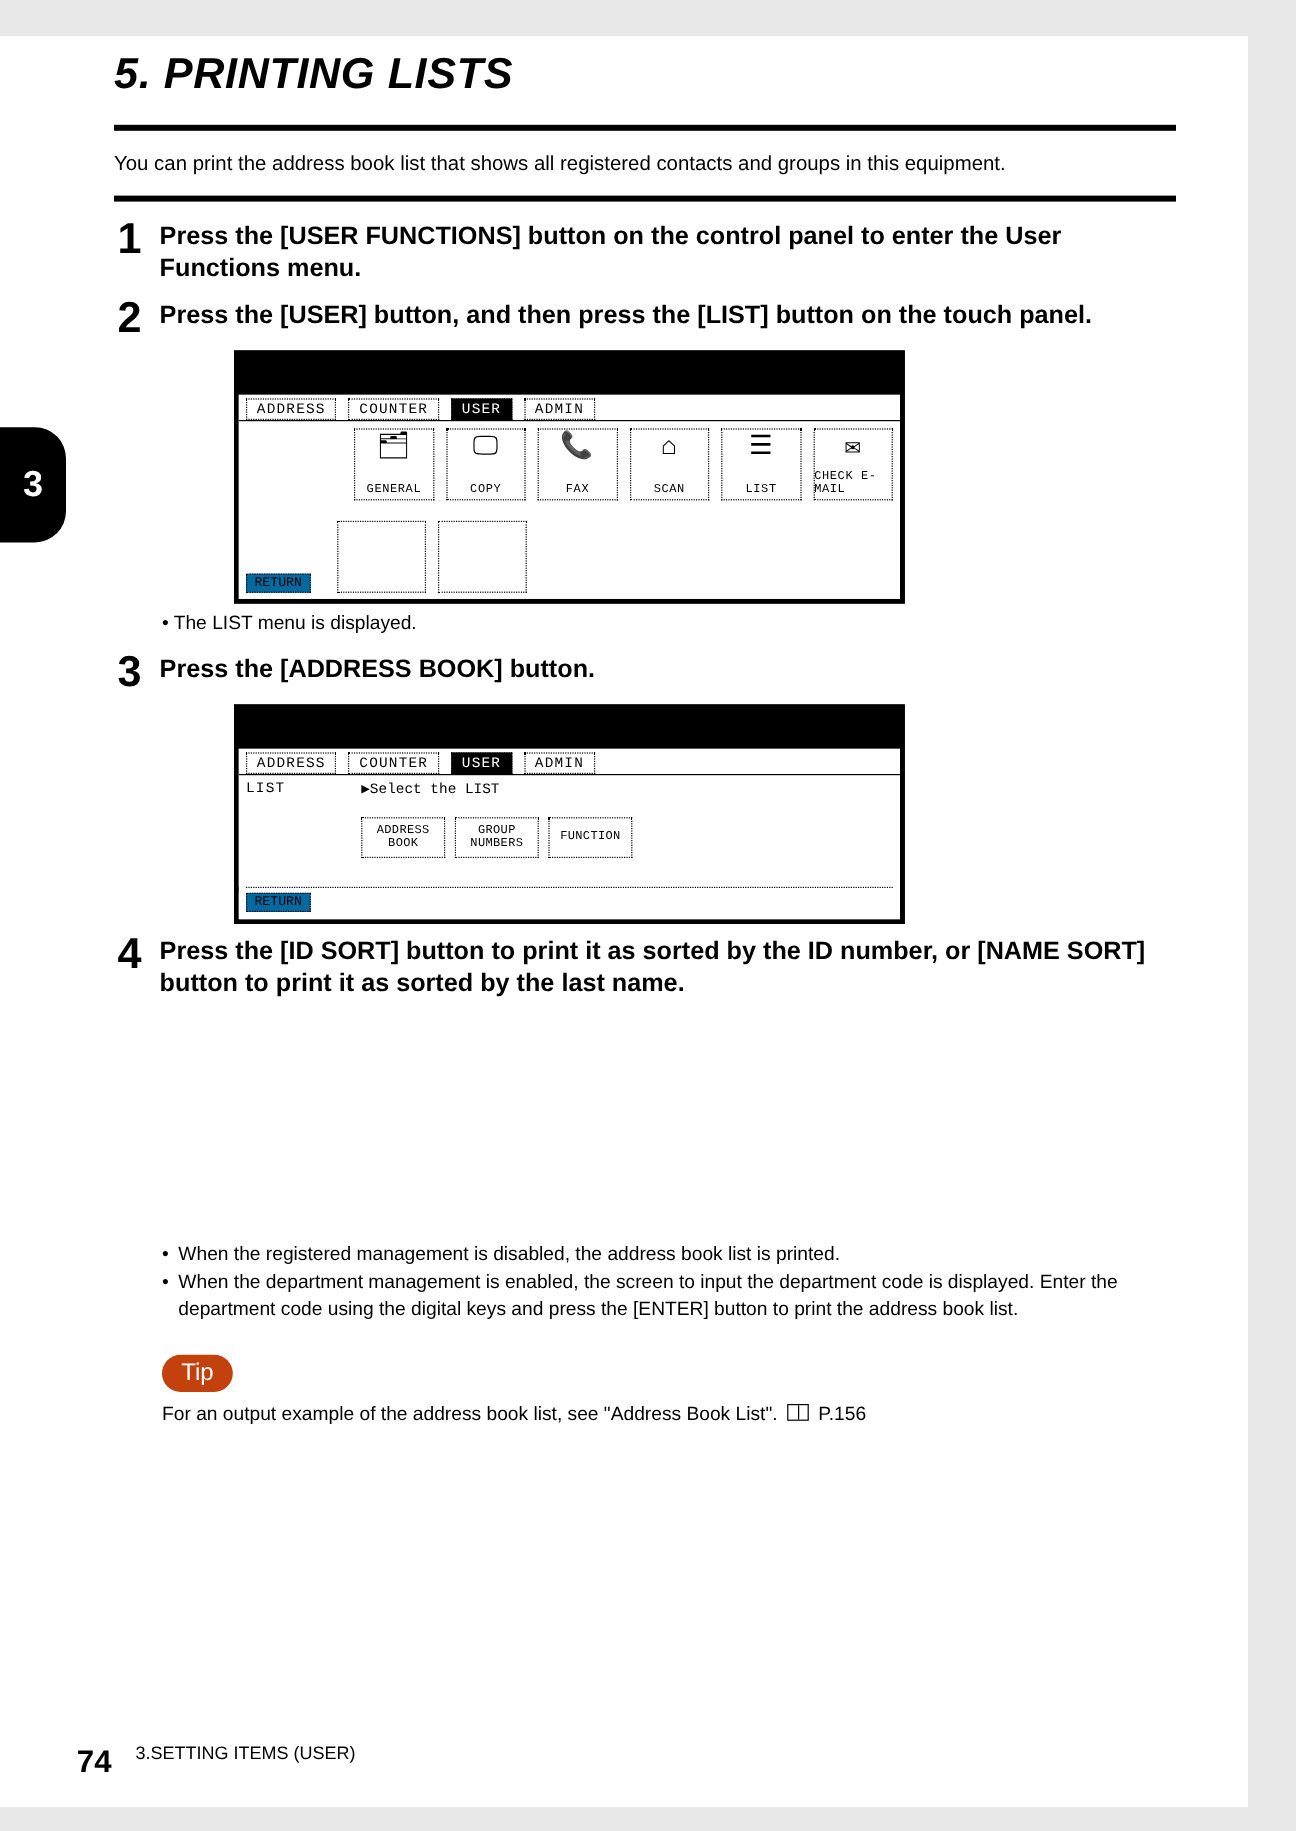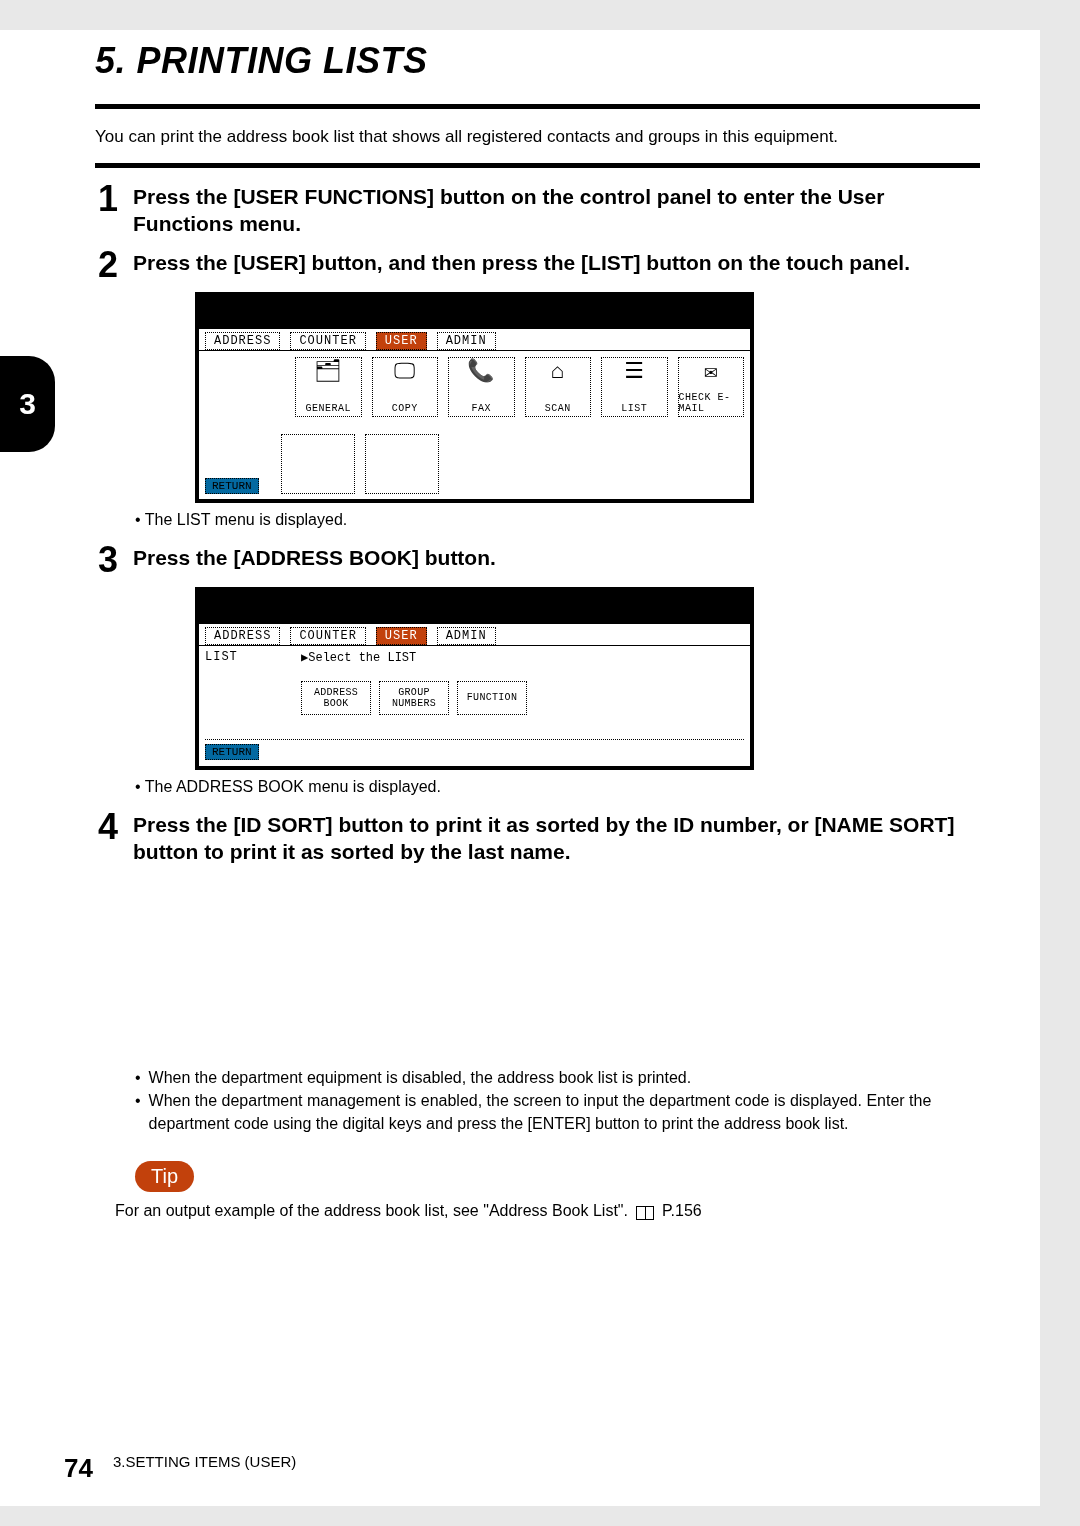--- a/index.html
+++ b/index.html
@@ -107,21 +107,21 @@
   .lcd-tab {
     border: 1px dotted #000;
     font-size: 12px;
     letter-spacing: 1px;
     padding: 1px 8px;
     background:#fff;
     text-align:center;
     flex:0 0 auto;
   }
   .lcd-tab.sel {
-    background: #c2410c;
+    background: #000000;
     color:#fff;
   }
   .lcd-body {
     background:#fff;
     color:#000;
     padding: 6px;
     min-height: 80px;
     border-top:1px solid #000;
   }
   .lcd-row {
@@ -224,24 +224,24 @@
     display:inline-block;
     background:#c2410c;
     color:#fff;
     font-size:20px;
     padding:4px 16px;
     border-radius:16px;
     margin-left:40px;
     margin-bottom:10px;
   }
   .tip-text {
-    margin-left:20px;
+    margin-left:40px;
     font-size:16px;
     display:flex;
-    align-items:flex-end;
+    align-items:flex-start;
     gap:8px;
   }
   .book-icon {
     display:inline-block;
     width:18px; height:14px;
     border:1px solid #000;
     position:relative;
     vertical-align:middle;
   }
   .book-icon::after{
@@ -375,34 +375,33 @@
           </div>
         </div>
       </div>
       <hr class="dotted-rule">
       <div style="padding:0 6px 6px 6px; background:#fff;">
         <div class="lcd-return">RETURN</div>
       </div>
     </div>
   </div>
 
-  <p class="note">•  The ADDRESS BOOK menu is displayed.</p>
 
   
   <div class="step">
     <div class="step-num">4</div>
     <div class="step-text">Press the [ID SORT] button to print it as sorted by the ID number, or [NAME SORT] button to print it as sorted by the last name.</div>
   </div>
 
   <div class="spacer-h"></div>
 
   <div class="bullets">
     <div class="b">
         <span>•</span>
-        <span>When the department equipment is disabled, the address book list is printed.</span>
+        <span>When the registered management is disabled, the address book list is printed.</span>
       </div>
     <div class="b">
         <span>•</span>
         <span>When the department management is enabled, the screen to input the department code is displayed.  Enter the department code using the digital keys and press the [ENTER] button to print the address book list.</span>
       </div>
   </div>
 
   <div class="tip-pill">Tip</div>
   <div class="tip-text">
     <span>For an output example of the address book list, see "Address Book List".</span>

